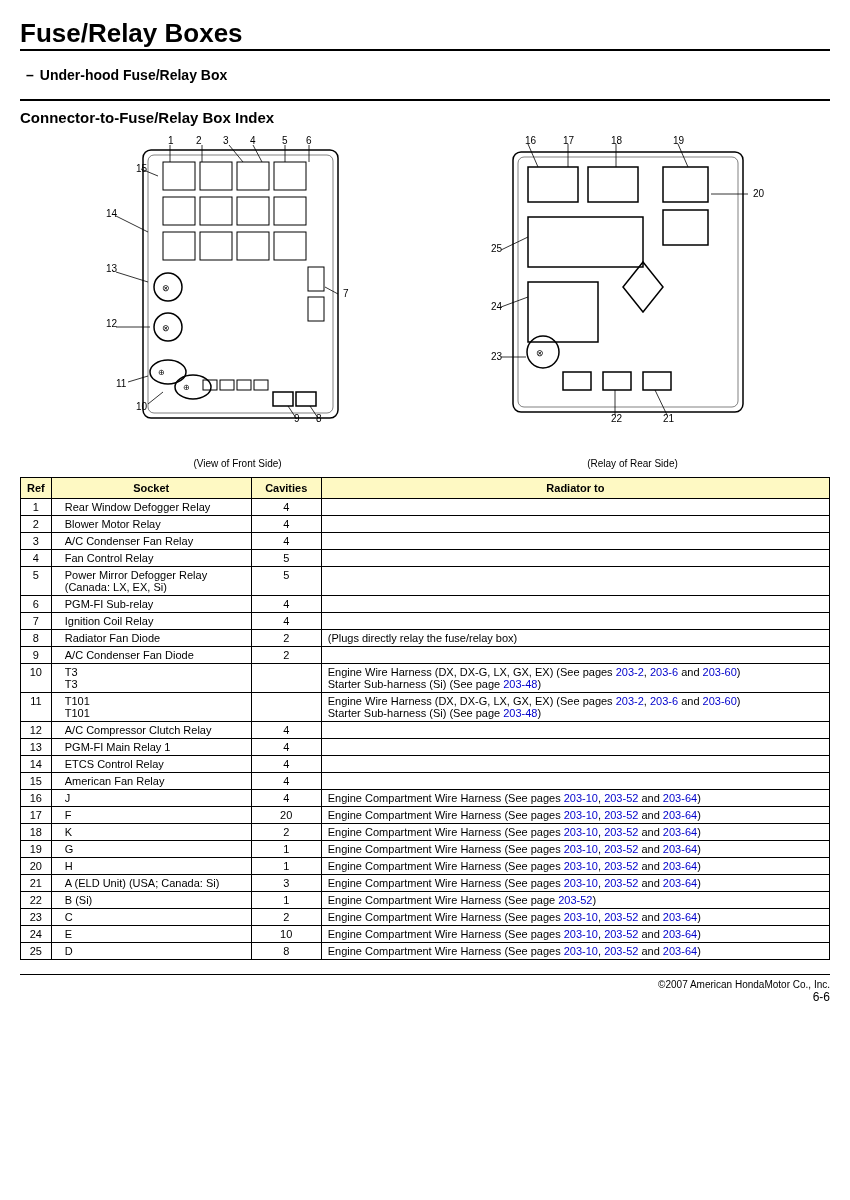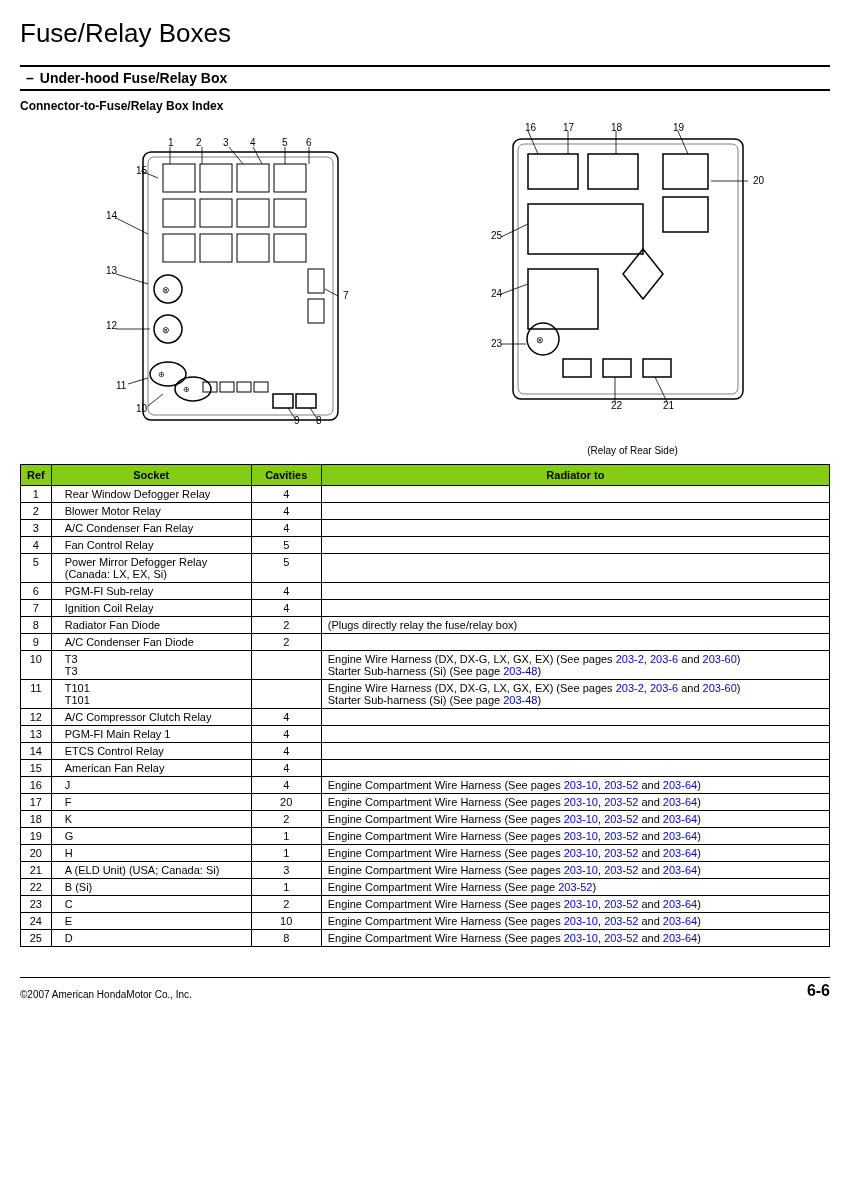--- a/index.html
+++ b/index.html
@@ -7,40 +7,40 @@
       font-family: Arial, Helvetica, sans-serif;
       font-size: 11px;
       background: #fff;
       color: #000;
       width: 850px;
       min-height: 1200px;
       padding: 18px 20px 20px 20px;
     }
     h1 {
       font-size: 26px;
-      font-weight: normal;
-      margin-bottom: 16px;
+      font-weight: bold;
+      margin-bottom: 0;
     }
     .section-title {
       font-size: 14px;
       font-weight: bold;
       border-top: 2px solid #000;
       border-bottom: 2px solid #000;
-      padding: 3px 6px;
+      padding: 16px 6px;
       margin-bottom: 8px;
       display: flex;
       align-items: center;
       gap: 6px;
     }
     .section-title::before {
       content: '–';
       font-size: 14px;
     }
     .connector-title {
-      font-size: 12px;
+      font-size: 15px;
       font-weight: bold;
       margin-bottom: 6px;
     }
     .diagram-area {
       display: flex;
       justify-content: space-around;
       align-items: flex-end;
       margin-bottom: 4px;
       padding: 0 10px;
     }
@@ -54,21 +54,21 @@
     
     table {
       width: 100%;
       border-collapse: collapse;
       margin-top: 8px;
       font-size: 11px;
     }
     th {
       border: 1px solid #000;
       padding: 4px 6px;
-      background: #84cc16;
+      background: #fef9c3;
       font-weight: bold;
       text-align: center;
     }
     td {
       border: 1px solid #000;
       padding: 2px 6px;
       vertical-align: top;
     }
     td:first-child {
       text-align: center;
@@ -81,31 +81,32 @@
     td:nth-child(3) {
       text-align: center;
       width: 70px;
     }
     a, .link {
       color: #0000cc;
       text-decoration: none;
       margin-top: 20px;
     }
     .footer {
-      margin-top: 30px;
+      margin-top: 14px;
       font-size: 10px;
       border-top: 1px solid #000;
       padding-top: 4px;
       display: flex;
       justify-content: space-between;
       align-items: flex-end;
+      flex-direction: column;
     }
     .page-num {
-      font-size: 16px;
-      font-weight: bold;
+      font-size: 12px;
+      font-weight: normal;
     }
     svg text {
       font-family: Arial, Helvetica, sans-serif;
     }
   </style>
 </head>
 <body>
 
 <h1>Fuse/Relay Boxes</h1>
 
@@ -195,20 +196,21 @@
       <line x1="122" y1="13" x2="122" y2="30" stroke="#000" stroke-width="0.8"></line>
       <line x1="154" y1="13" x2="154" y2="30" stroke="#000" stroke-width="0.8"></line>
       <line x1="181" y1="13" x2="195" y2="30" stroke="#000" stroke-width="0.8"></line>
       <line x1="205" y1="13" x2="214" y2="30" stroke="#000" stroke-width="0.8"></line>
       <line x1="237" y1="13" x2="237" y2="30" stroke="#000" stroke-width="0.8"></line>
       <line x1="261" y1="13" x2="261" y2="30" stroke="#000" stroke-width="0.8"></line>
 
       <line x1="248" y1="286" x2="240" y2="274" stroke="#000" stroke-width="0.8"></line>
       <line x1="270" y1="286" x2="262" y2="274" stroke="#000" stroke-width="0.8"></line>
     </svg>
+    <div class="diagram-label">(View of Front Side)</div>
   </div>
 
   <div class="diagram-box">
     <svg width="340" height="320" viewBox="0 0 340 320">
 
       <text x="62" y="12" font-size="10">16</text>
       <text x="100" y="12" font-size="10">17</text>
       <text x="148" y="12" font-size="10">18</text>
       <text x="210" y="12" font-size="10">19</text>
 

